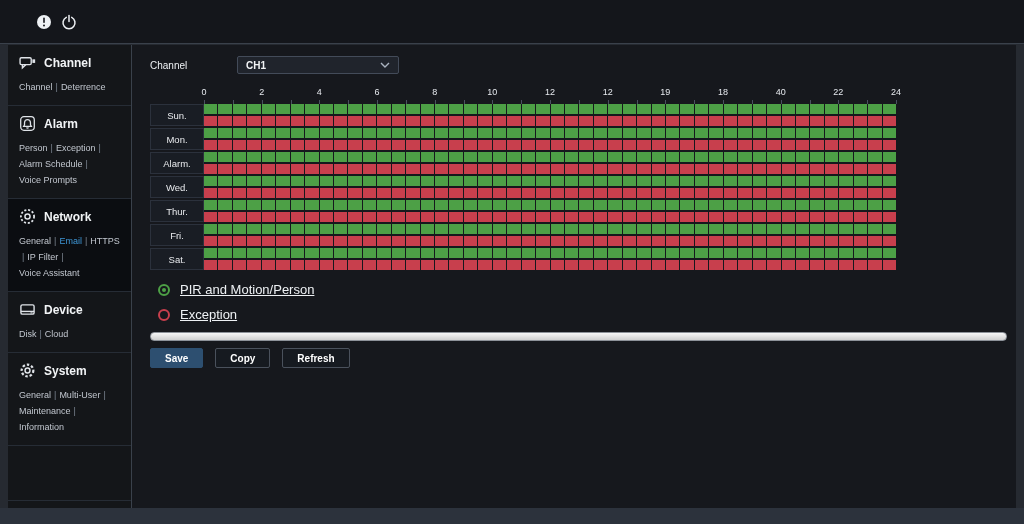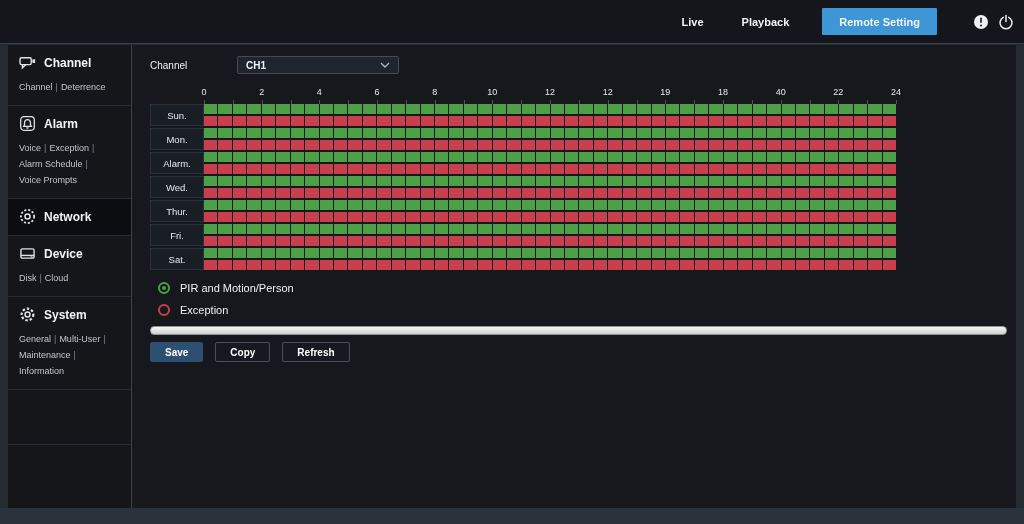--- a/index.html
+++ b/index.html
@@ -74,40 +74,35 @@
   .day-bands { width:692px; }
   .band { display:flex; gap:1px; height:10px; }
   .band + .band { margin-top:2px; }
   .cell { flex:1; height:10px; cursor:pointer; }
 
   
   .legend { margin-top:12px; padding-left:8px; }
   .legend-row { display:flex; align-items:center; margin-bottom:10px; cursor:pointer; }
   .radio { width:12px; height:12px; border-radius:50%; border:2px solid #888;
            position:relative; flex:0 0 12px; }
-  .legend-label { margin-left:10px; color:#eef1f4; font-size:11px; }
+  .legend-label { margin-left:10px; color:#eef1f4; font-size:13px;text-decoration:underline; }
 
   
   .hscroll { margin-top:4px; width:857px; height:9px; border:1px solid #8d9299;
              border-radius:4px; background:linear-gradient(#f7f7f7,#cfcfcf); cursor:pointer; }
   .btnrow { margin-top:7px; display:flex; }
   .btn { height:20px; padding:0 14px; font-size:10px; font-weight:bold; color:#fff;
          background:#161a20; border:1px solid #4a515c; border-radius:2px;
          margin-right:12px; font-family:"Liberation Sans", sans-serif; cursor:pointer; }
   .btn.primary { background:#2d4f70; border-color:#2d4f70; }
 </style>
 </head>
 <body>
 
 <div class="topbar">
-  <div class="topnav" id="topnav">
-      <div class="nav-item">Live</div>
-      <div class="nav-item">Playback</div>
-      <div class="nav-item active">Remote Setting</div>
-    </div>
   <div class="topicons">
     <span class="ticon">
       <svg viewBox="0 0 16 16">
           <circle cx="8" cy="8" r="7" fill="#eef1f4"></circle>
           <rect x="7.2" y="3.6" width="1.6" height="5.4" rx="0.8" fill="#14161b"></rect>
           <circle cx="8" cy="11.4" r="1" fill="#14161b"></circle>
         </svg>
     </span>
     <span class="ticon">
       <svg viewBox="0 0 16 16">
@@ -143,34 +138,35 @@
             <svg viewBox="0 0 16 16">
               <g fill="none" stroke="#dfe3e8" stroke-width="1.2">
                 <rect x="1.6" y="1.6" width="12.8" height="12.8" rx="3"></rect>
                 <path d="M8 4.3c-1.7 0-2.8 1.2-2.8 2.9v2.1l-.8 1.3h7.2l-.8-1.3V7.2c0-1.7-1.1-2.9-2.8-2.9z"></path>
                 <path d="M7.1 11.7a0.95 0.95 0 0 0 1.8 0"></path>
               </g>
             </svg>
           </span>
           <span>Alarm</span>
         </div>
-        <div class="sec-links"><span class="side-link">Voice</span><span class="sep">|</span><span class="side-link">Exception</span><span class="sep">|</span><span class="side-link">Alarm Schedule</span><span class="sep">|</span><span class="side-link">Voice Prompts</span></div>
+        <div class="sec-links"><span class="side-link">Person</span><span class="sep">|</span><span class="side-link">Exception</span><span class="sep">|</span><span class="side-link">Alarm Schedule</span><span class="sep">|</span><span class="side-link">Voice Prompts</span></div>
       </section>
       <section class="side-sec active">
         <div class="sec-title">
           <span class="sicon">
             <svg viewBox="0 0 16 16">
               <g fill="none" stroke="#dfe3e8">
                 <circle cx="8" cy="8" r="6.2" stroke-width="1.7" stroke-dasharray="2 1.7"></circle>
                 <circle cx="8" cy="8" r="2.4" stroke-width="1.4"></circle>
               </g>
             </svg>
           </span>
           <span>Network</span>
         </div>
+        <div class="sec-links"><span class="side-link">General</span><span class="sep">|</span><span class="side-link active">Email</span><span class="sep">|</span><span class="side-link">HTTPS</span><span class="sep">|</span><span class="side-link">IP Filter</span><span class="sep">|</span><span class="side-link">Voice Assistant</span></div>
       </section>
       <section class="side-sec">
         <div class="sec-title">
           <span class="sicon">
             <svg viewBox="0 0 16 16">
               <g fill="none" stroke="#dfe3e8" stroke-width="1.3">
                 <rect x="1.8" y="3.6" width="12.4" height="8.8" rx="1.4"></rect>
                 <path d="M1.8 9.8h12.4"></path>
                 <path d="M10.8 11.2h2" stroke-width="1"></path>
               </g>

